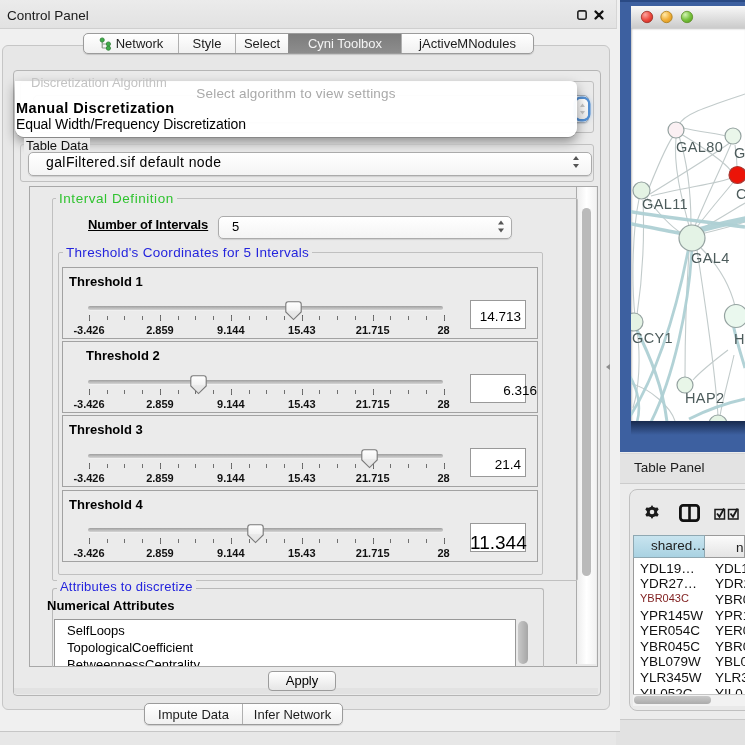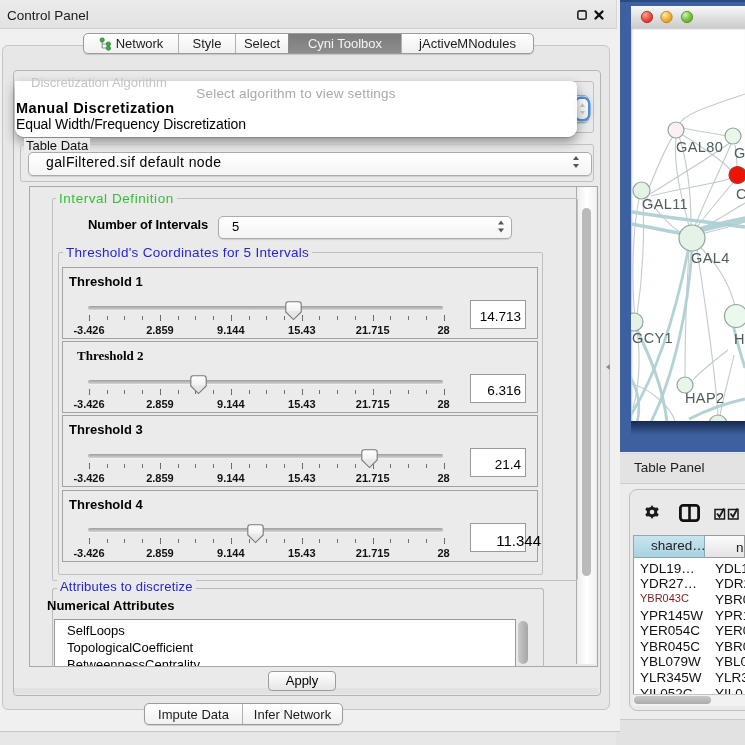--- a/index.html
+++ b/index.html
@@ -206,21 +206,21 @@
 <svg class="abs" style="left:572px;top:155px" width="8" height="14" viewBox="0 0 8 14">
     <path d="M4 1 L7 5 L1 5 Z M4 13 L7 9 L1 9 Z" fill="#555"></path>
   </svg>
 
 <div class="abs" style="left:29px;top:186px;width:567px;height:479px;border:1px solid #a8a8a8;background:#eaeaea;"></div>
 <div class="abs" style="left:576px;top:187px;width:19px;height:477px;background:linear-gradient(to right,#ededed,#ffffff 50%,#f2f2f2);border-left:1px solid #ababab;"></div>
 <div class="abs" style="left:582px;top:208px;width:9px;height:368px;border-radius:4.5px;background:#bababa;"></div>
 
 <div class="fs" style="left:52px;top:198px;width:524px;height:381px;border-radius:2px;"></div>
 <div class="t" style="left:56px;top:190.5px;font-size:13.5px;color:#2fc32f;background:#eaeaea;padding:0 3px;letter-spacing:0.55px;">Interval Definition</div>
-<div class="t" style="left:88px;top:217px;font-size:13px;font-weight:bold;color:#000;letter-spacing:-0.1px;">Number of Intervals</div>
+<div class="t" style="left:88px;top:217px;font-size:13px;font-weight:bold;color:#000;letter-spacing:-0.1px;text-decoration:underline;">Number of Intervals</div>
 <div class="combo" style="left:218px;top:216px;width:292px;height:21px;"></div>
 <div class="t" style="left:232px;top:219px;font-size:13px;color:#000;">5</div>
 <svg class="abs" style="left:497px;top:220px" width="8" height="13" viewBox="0 0 8 13">
     <path d="M4 0.5 L7 4.5 L1 4.5 Z M4 12.5 L7 8.5 L1 8.5 Z" fill="#555"></path>
   </svg>
 <div class="fs" style="left:58px;top:252px;width:483px;height:321px;border-radius:2px;"></div>
 <div class="t" style="left:63px;top:245px;font-size:13.5px;color:#2424dd;background:#eaeaea;padding:0 3px;letter-spacing:0.3px;">Threshold's Coordinates for 5 Intervals</div>
 <div class="tb" style="left:62px;top:267px;width:474px;height:70px;"></div>
 <div class="t" style="left:69px;top:274px;font-size:13px;font-weight:bold;color:#000;">Threshold 1</div>
 <div class="abs" style="left:87.5px;top:305.5px;width:355px;height:4px;border-radius:2px;background:linear-gradient(#9e9e9e,#d5d5d5);box-shadow:0 1px 0 #f0f0f0;"></div>
@@ -239,21 +239,21 @@
         <stop offset="0.5" stop-color="#f2f2f2"></stop>
         <stop offset="0.55" stop-color="#e9e9e9"></stop>
         <stop offset="1" stop-color="#e2e2e2"></stop>
       </linearGradient>
     </defs>
     <path d="M3.2 0.8 L13.8 0.8 Q16.2 0.8 16.2 3.2 L16.2 11 L8.5 18.6 L0.8 11 L0.8 3.2 Q0.8 0.8 3.2 0.8 Z" fill="url(#th267)" stroke="#787878" stroke-width="1.1"></path>
   </svg>
 <div class="abs" style="left:470px;top:300px;width:56px;height:29px;background:#fff;border:1px solid #999;box-sizing:border-box;"></div>
 <div class="t" style="left:470px;top:309px;width:51px;text-align:right;font-size:13.5px;color:#000;">14.713</div>
 <div class="tb" style="left:62px;top:341.2px;width:474px;height:70px;"></div>
-<div class="t" style="left:77px;top:348.2px;font-size:13px;font-weight:bold;color:#000;font-family:Liberation Serif, serif;">Threshold 2</div>
+<div class="t" style="left:86px;top:348.2px;font-size:13px;font-weight:bold;color:#000;">Threshold 2</div>
 <div class="abs" style="left:87.5px;top:379.7px;width:355px;height:4px;border-radius:2px;background:linear-gradient(#9e9e9e,#d5d5d5);box-shadow:0 1px 0 #f0f0f0;"></div>
 <div class="abs" style="left:88.5px;top:389.2px;width:357px;height:6px;background:repeating-linear-gradient(to right,#5e5e5e 0 1px,transparent 1px 70.92px);"></div>
 <div class="abs" style="left:88.5px;top:390.2px;width:357px;height:4px;background:repeating-linear-gradient(to right,#6f6f6f 0 1px,transparent 1px 17.73px);"></div>
 <div class="t" style="left:59.0px;top:398.2px;width:60px;text-align:center;font-size:11px;font-weight:bold;color:#111;">-3.426</div>
 <div class="t" style="left:129.9px;top:398.2px;width:60px;text-align:center;font-size:11px;font-weight:bold;color:#111;">2.859</div>
 <div class="t" style="left:200.8px;top:398.2px;width:60px;text-align:center;font-size:11px;font-weight:bold;color:#111;">9.144</div>
 <div class="t" style="left:271.8px;top:398.2px;width:60px;text-align:center;font-size:11px;font-weight:bold;color:#111;">15.43</div>
 <div class="t" style="left:342.7px;top:398.2px;width:60px;text-align:center;font-size:11px;font-weight:bold;color:#111;">21.715</div>
 <div class="t" style="left:413.6px;top:398.2px;width:60px;text-align:center;font-size:11px;font-weight:bold;color:#111;">28</div>
 <svg class="abs" style="left:190.4px;top:375.2px" width="17" height="20" viewBox="0 0 17 20">
@@ -261,21 +261,21 @@
       <linearGradient id="th341.2" x1="0" y1="0" x2="0" y2="1">
         <stop offset="0" stop-color="#ffffff"></stop>
         <stop offset="0.5" stop-color="#f2f2f2"></stop>
         <stop offset="0.55" stop-color="#e9e9e9"></stop>
         <stop offset="1" stop-color="#e2e2e2"></stop>
       </linearGradient>
     </defs>
     <path d="M3.2 0.8 L13.8 0.8 Q16.2 0.8 16.2 3.2 L16.2 11 L8.5 18.6 L0.8 11 L0.8 3.2 Q0.8 0.8 3.2 0.8 Z" fill="url(#th341.2)" stroke="#787878" stroke-width="1.1"></path>
   </svg>
 <div class="abs" style="left:470px;top:374.2px;width:56px;height:29px;background:#fff;border:1px solid #999;box-sizing:border-box;"></div>
-<div class="t" style="left:470px;top:383.2px;width:51px;text-align:right;font-size:13.5px;color:#000;">6.316</div>
+<div class="t" style="left:470px;top:383.2px;width:51px;text-align:right;font-size:13.5px;color:#000;padding-left:16px;">6.316</div>
 <div class="tb" style="left:62px;top:415.4px;width:474px;height:70px;"></div>
 <div class="t" style="left:69px;top:422.4px;font-size:13px;font-weight:bold;color:#000;">Threshold 3</div>
 <div class="abs" style="left:87.5px;top:453.9px;width:355px;height:4px;border-radius:2px;background:linear-gradient(#9e9e9e,#d5d5d5);box-shadow:0 1px 0 #f0f0f0;"></div>
 <div class="abs" style="left:88.5px;top:463.4px;width:357px;height:6px;background:repeating-linear-gradient(to right,#5e5e5e 0 1px,transparent 1px 70.92px);"></div>
 <div class="abs" style="left:88.5px;top:464.4px;width:357px;height:4px;background:repeating-linear-gradient(to right,#6f6f6f 0 1px,transparent 1px 17.73px);"></div>
 <div class="t" style="left:59.0px;top:472.4px;width:60px;text-align:center;font-size:11px;font-weight:bold;color:#111;">-3.426</div>
 <div class="t" style="left:129.9px;top:472.4px;width:60px;text-align:center;font-size:11px;font-weight:bold;color:#111;">2.859</div>
 <div class="t" style="left:200.8px;top:472.4px;width:60px;text-align:center;font-size:11px;font-weight:bold;color:#111;">9.144</div>
 <div class="t" style="left:271.8px;top:472.4px;width:60px;text-align:center;font-size:11px;font-weight:bold;color:#111;">15.43</div>
 <div class="t" style="left:342.7px;top:472.4px;width:60px;text-align:center;font-size:11px;font-weight:bold;color:#111;">21.715</div>
@@ -309,21 +309,21 @@
       <linearGradient id="th489.6" x1="0" y1="0" x2="0" y2="1">
         <stop offset="0" stop-color="#ffffff"></stop>
         <stop offset="0.5" stop-color="#f2f2f2"></stop>
         <stop offset="0.55" stop-color="#e9e9e9"></stop>
         <stop offset="1" stop-color="#e2e2e2"></stop>
       </linearGradient>
     </defs>
     <path d="M3.2 0.8 L13.8 0.8 Q16.2 0.8 16.2 3.2 L16.2 11 L8.5 18.6 L0.8 11 L0.8 3.2 Q0.8 0.8 3.2 0.8 Z" fill="url(#th489.6)" stroke="#787878" stroke-width="1.1"></path>
   </svg>
 <div class="abs" style="left:470px;top:522.6px;width:56px;height:29px;background:#fff;border:1px solid #999;box-sizing:border-box;"></div>
-<div class="t" style="left:470px;top:531.6px;width:51px;text-align:right;font-size:15px;color:#000;padding-left:20px;">11.344</div>
+<div class="t" style="left:470px;top:531.6px;width:51px;text-align:right;font-size:19px;color:#000;">11.344</div>
 
 <div class="abs" style="left:52px;top:587.5px;width:490px;height:78px;border:1px solid #b9b9b9;border-bottom:none;border-radius:3px 3px 0 0;"></div>
 <div class="t" style="left:57px;top:579px;font-size:13px;color:#2424dd;background:#eaeaea;padding:0 3px;letter-spacing:0.2px;">Attributes to discretize</div>
 <div class="t" style="left:47px;top:598px;font-size:13px;font-weight:bold;color:#000;">Numerical Attributes</div>
 <div class="abs" style="left:54px;top:619px;width:462px;height:46.5px;background:#ffffff;border:1px solid #989898;border-bottom:none;box-sizing:border-box;overflow:hidden;">
 <div class="t" style="left:12px;top:2.7px;font-size:13px;color:#000;">SelfLoops</div>
 <div class="t" style="left:12px;top:20px;font-size:13px;color:#000;">TopologicalCoefficient</div>
 <div class="t" style="left:12px;top:37px;font-size:13px;color:#000;">BetweennessCentrality</div>
 </div>
 <div class="abs" style="left:518px;top:621px;width:10px;height:43px;border-radius:5px;background:linear-gradient(to right,#c9c9c9,#a6a6a6);"></div>

